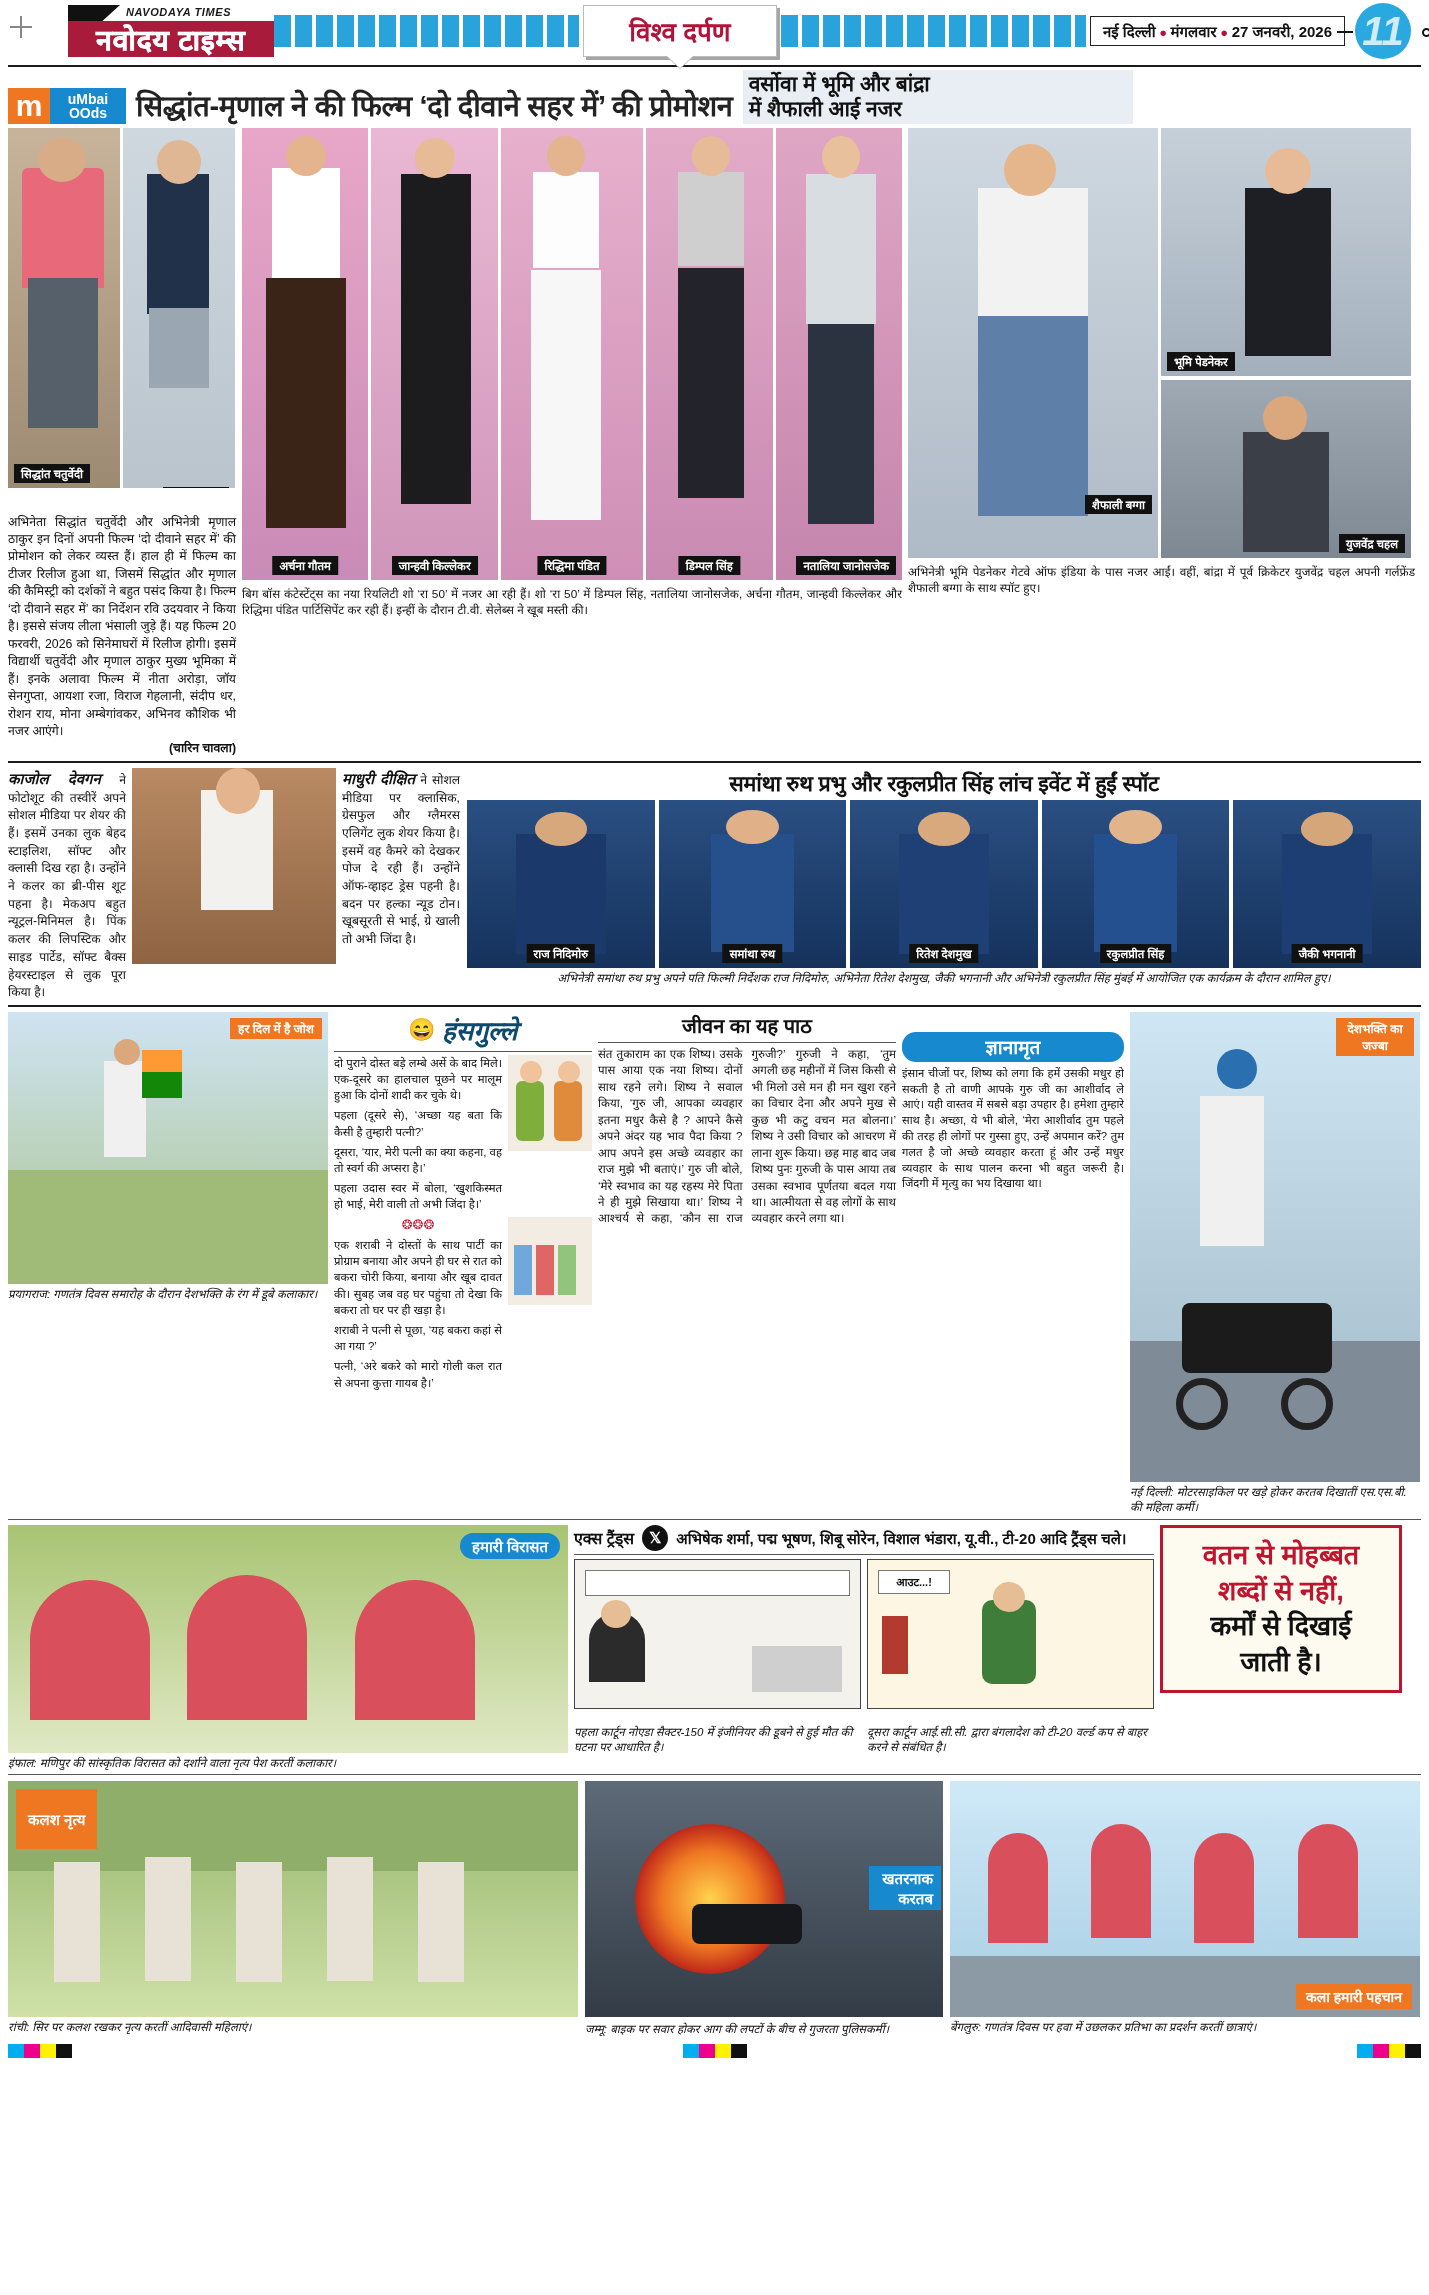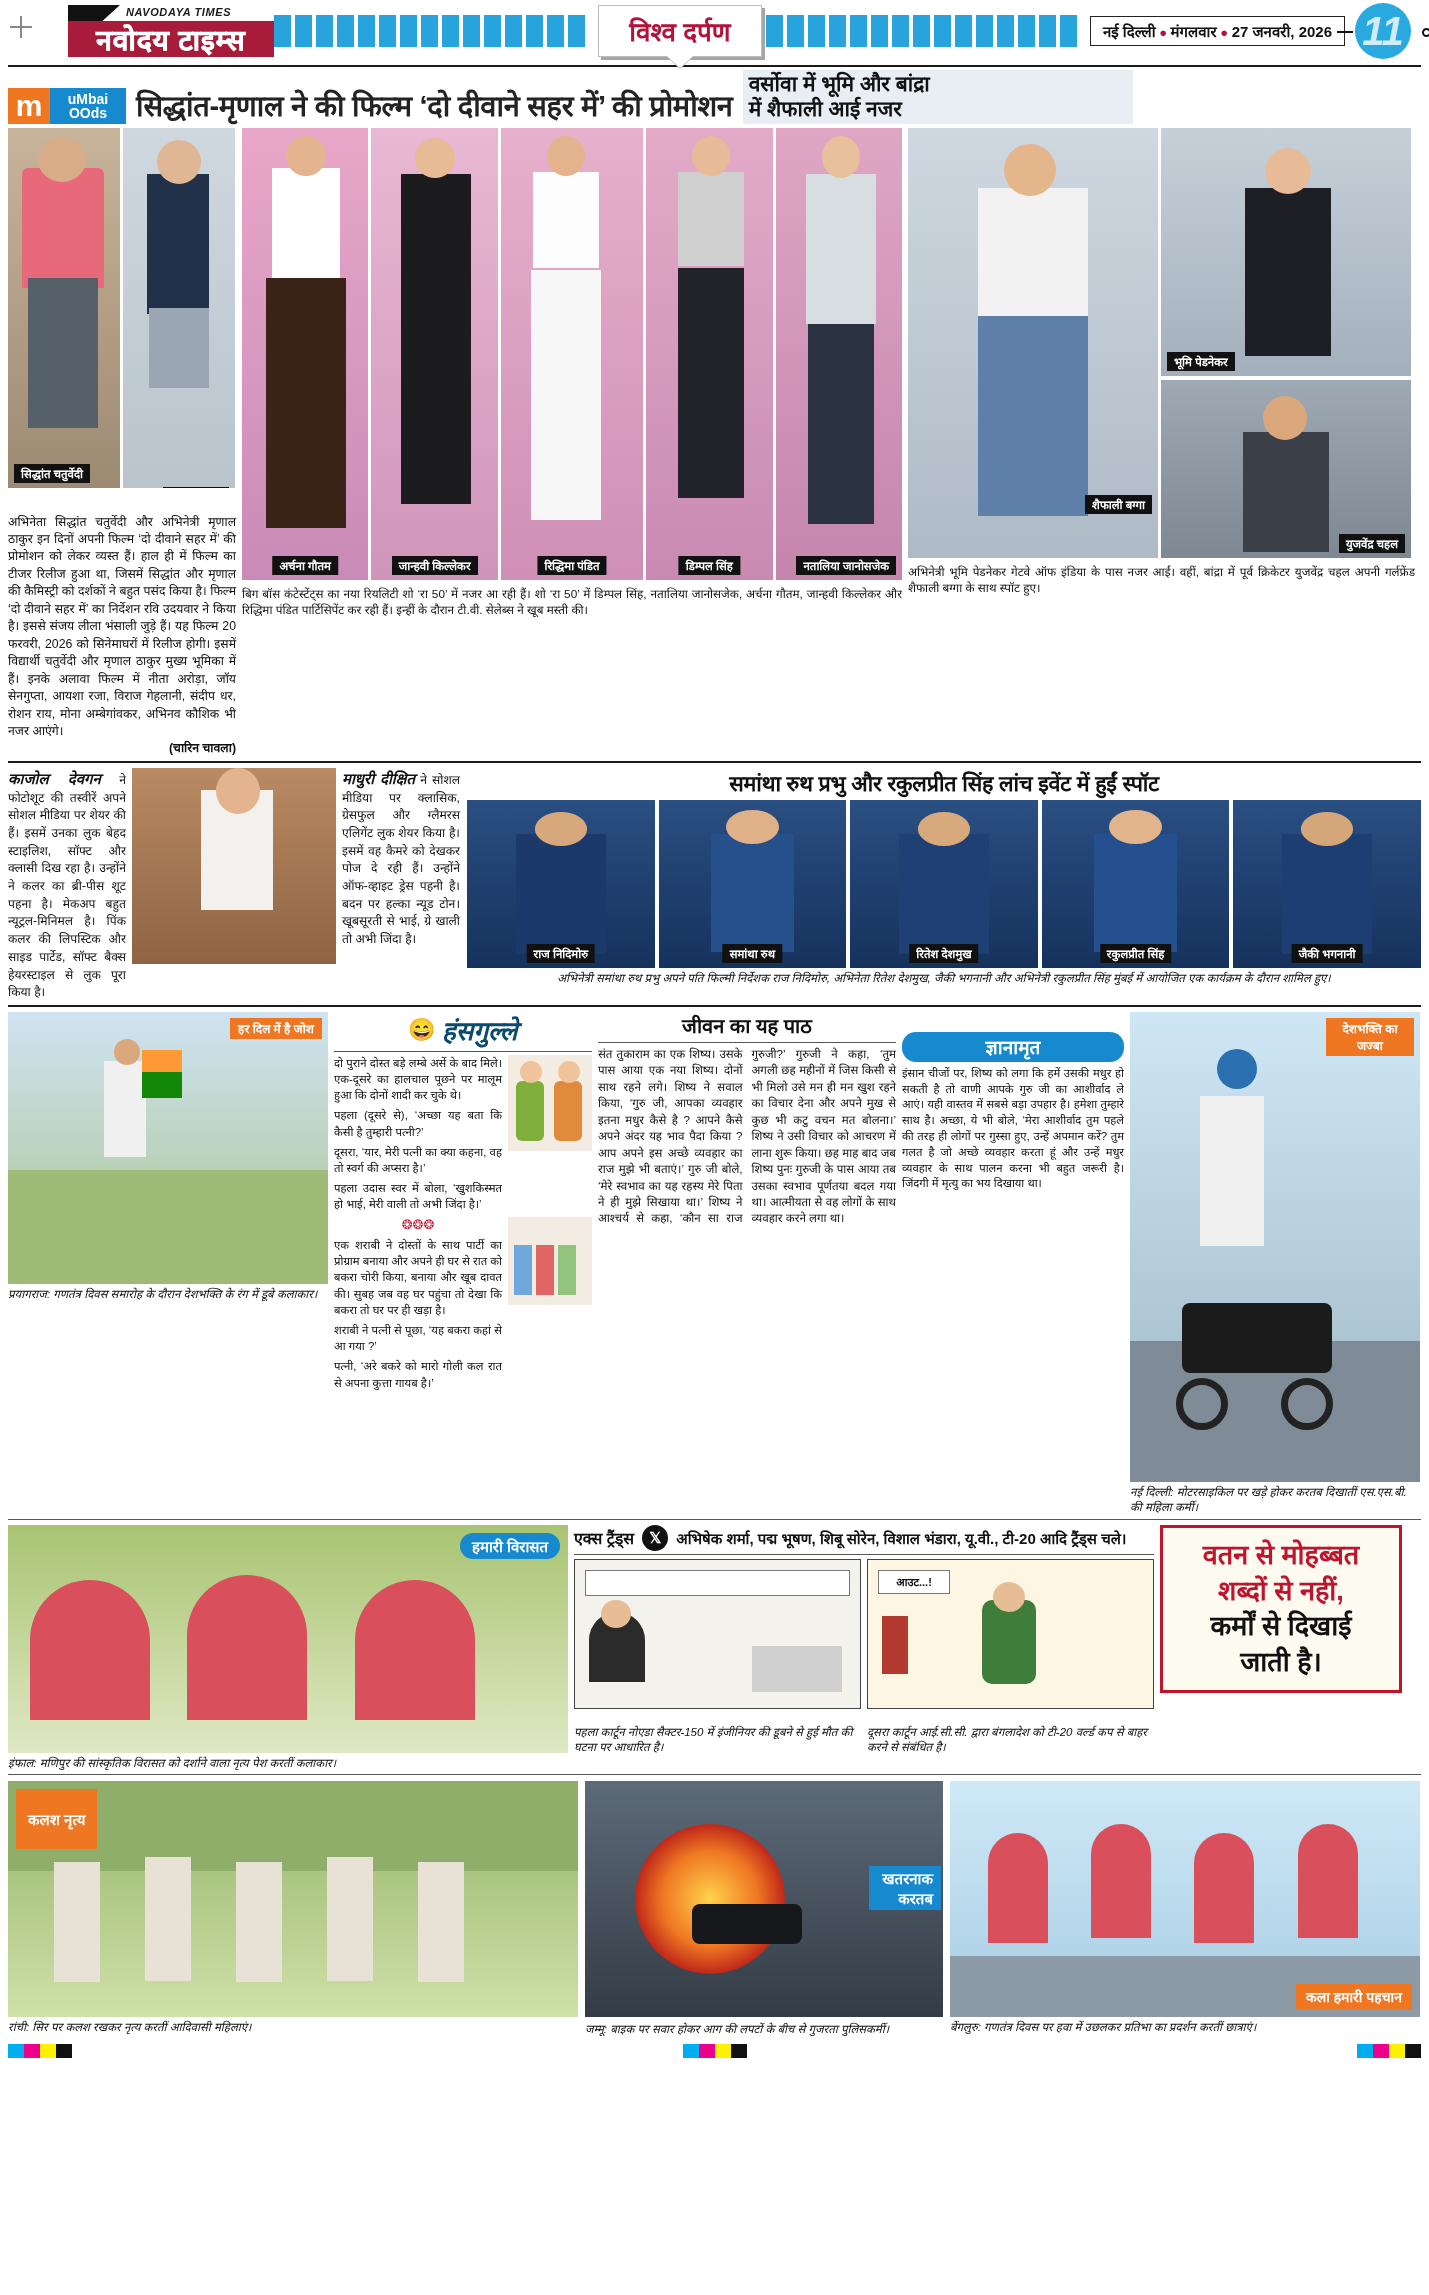--- a/index.html
+++ b/index.html
@@ -21,21 +21,21 @@
   .logo-shadow { position:absolute; left:42px; top:0; width:52px; height:18px; background:#111;
                  clip-path: polygon(0 0, 100% 0, 62% 100%, 0 100%); }
   .logo-en { position:absolute; left:100px; top:1px; font-size:11px; font-style:italic; font-weight:bold;
              letter-spacing:.6px; color:#1a1a1a; }
   .logo-box { position:absolute; left:42px; top:16px; width:206px; height:36px; background:#a81b3a;
               display:flex; align-items:center; justify-content:center; }
   .logo-hi { color:#fff; font-size:28px; font-weight:bold; letter-spacing:1px;
              -webkit-text-stroke: .6px #fff; }
   .bars { flex:1; height:32px; display:flex; gap:4px; align-items:center; overflow:hidden; }
   .bars i { display:block; width:17px; height:32px; background:#29a3dc; flex:none; }
-  .centre-plate { position:relative; flex:none; width:164px; height:52px; margin:0 4px;text-decoration:underline; }
+  .centre-plate { position:relative; flex:none; width:194px; height:52px; margin:0 4px;text-decoration:underline; }
   .centre-plate .tab { position:absolute; inset:0; background:#fff; border:1px solid #bbb;
                        display:flex; align-items:center; justify-content:center;
                        box-shadow: 3px 3px 0 rgba(0,0,0,.35); }
   .centre-plate .tab span { color:#b3123a; font-size:26px; font-weight:bold; }
   .centre-plate .notch { position:absolute; left:50%; transform:translateX(-50%); bottom:-11px;
                          width:0;height:0;border-left:13px solid transparent;border-right:13px solid transparent;
                          border-top:12px solid #fff; filter: drop-shadow(0 1px 0 #bbb); }
   .dateline { flex:none; border:1px solid #222; background:#fff; padding:4px 12px; font-size:15px;
               font-weight:bold; white-space:nowrap; margin-left:4px; }
   .dateline .dot { color:#b3123a; font-size:13px; }
@@ -421,21 +421,21 @@
     </div>
 
     <div class="desh-col">
       <div class="ph" style="height:470px;background:linear-gradient(#cfe6f4,#9fb8c6)">
         <div style="position:absolute;left:0;top:70%;width:100%;height:30%;background:#7f8c97"></div>
         <div style="position:absolute;left:24%;top:18%;width:64px;height:150px;background:#f0f0f0"></div>
         <div style="position:absolute;left:30%;top:8%;width:40px;height:40px;background:#2a6fb0;border-radius:50%"></div>
         <div style="position:absolute;left:18%;top:62%;width:150px;height:70px;background:#1b1b1b;border-radius:8px"></div>
         <div style="position:absolute;left:16%;top:78%;width:52px;height:52px;border:7px solid #222;border-radius:50%"></div>
         <div style="position:absolute;left:52%;top:78%;width:52px;height:52px;border:7px solid #222;border-radius:50%"></div>
-        <div class="tag orange" style="position:absolute;right:6px;top:6px;white-space:normal;text-align:center;width:88px">देशभक्ति का जज्बा</div>
+        <div class="tag orange" style="position:absolute;right:6px;top:6px;white-space:normal;text-align:center;width:78px">देशभक्ति का जज्बा</div>
       </div>
       <div class="cap" style="margin-top:3px">नई दिल्ली: मोटरसाइकिल पर खड़े होकर करतब दिखातीं एस.एस.बी. की महिला कर्मी।</div>
     </div>
   </div>
 
   <div class="rule thin"></div>
 
   <div class="row4">
 
     <div class="virasat-col">

